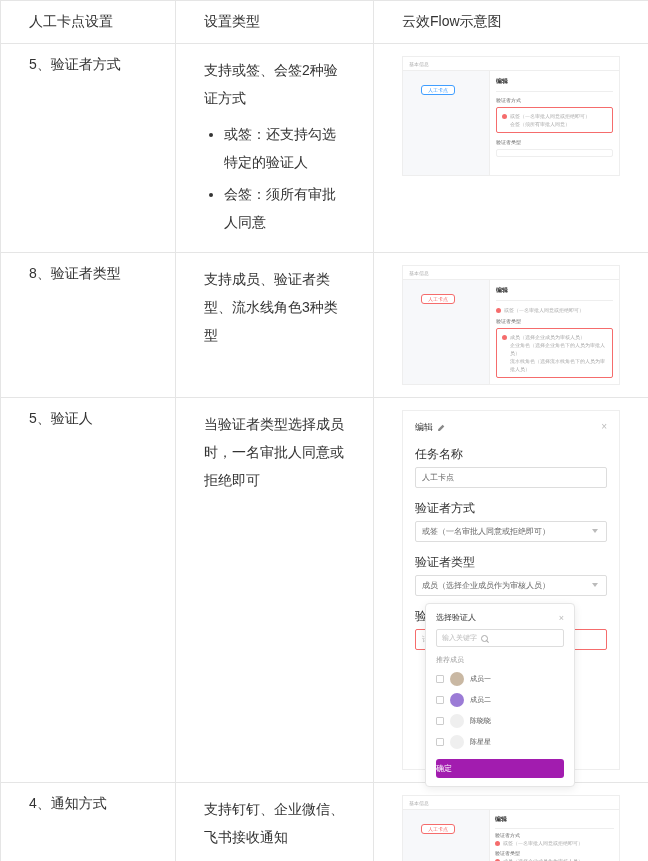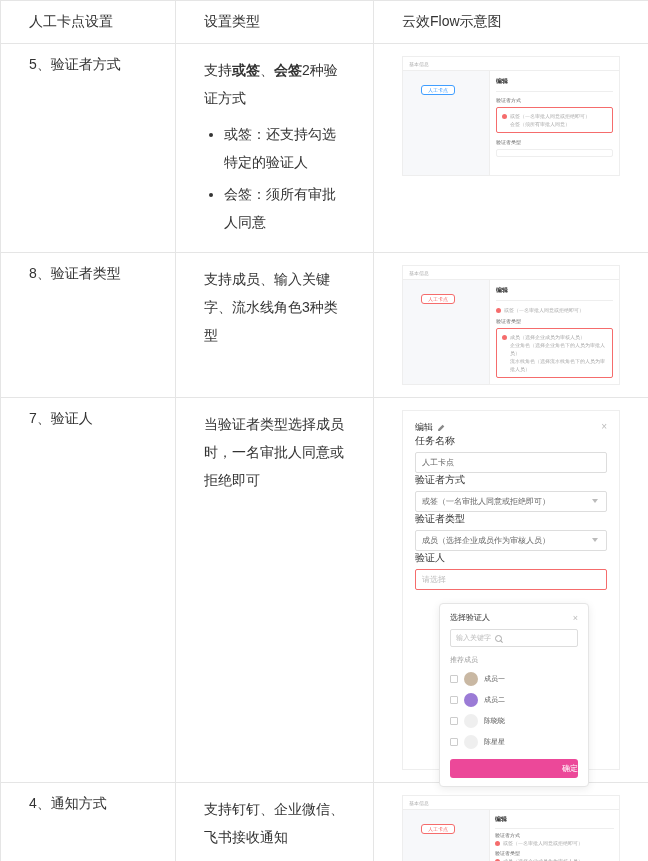--- a/index.html
+++ b/index.html
@@ -6,21 +6,21 @@
     body { font-family: -apple-system, "PingFang SC", "Microsoft YaHei", sans-serif; font-size: 14px; color: #333; background: #fff; width: 648px; position: relative; }
     table { border-collapse: collapse; width: 100%; table-layout: fixed; }
     th, td { border: 1px solid #e5e5e5; padding: 12px 28px; vertical-align: top; text-align: left; }
     th { font-weight: 400; color: #333; background: #fff; }
     col.c1 { width: 175px; }
     col.c2 { width: 198px; }
     col.c3 { width: 275px; }
     .desc { line-height: 2; }
     ul.bullets { list-style: disc; padding-left: 20px; margin-top: 8px; }
     ul.bullets li { line-height: 2; margin-bottom: 4px; }
-    .bold { font-weight: 700; margin-top: 43px; }
+    .bold { font-weight: 400; margin-top: 43px; }
 
     
     .dia { position: relative; width: 100%; background: #f7f8fa; border: 1px solid #eee; font-size: 6px; color: #888; }
     .dia-tiny { height: 120px; }
     .dia-tall { height: 145px; }
     .dia-huge { height: 360px; background: #fff; }
     .topbar { position: absolute; top: 0; left: 0; right: 0; height: 14px; background: #fff; border-bottom: 1px solid #eee; }
     .topbar span { margin-left: 6px; font-size: 5px; color: #aaa; line-height: 14px; }
     .leftcol { position: absolute; top: 14px; left: 0; bottom: 0; width: 115px; background: #f7f8fa; }
     .rightcol { position: absolute; top: 14px; right: 0; bottom: 0; width: 130px; background: #fff; border-left: 1px solid #eee; padding: 6px 6px; }
@@ -31,40 +31,40 @@
     .graybox { border: 1px solid #eee; border-radius: 2px; padding: 3px 5px; margin-top: 4px; font-size: 5px; color: #999; }
     .rtitle { font-size: 6px; color: #333; font-weight: 600; margin-bottom: 4px; }
     .divline { height: 1px; background: #eee; margin: 5px 0; }
     .tinytxt { font-size: 5px; color: #aaa; line-height: 1.6; }
     .dot { width: 5px; height: 5px; border-radius: 50%; background: #f56c6c; display: inline-block; margin-right: 3px; vertical-align: middle; }
 
     
     .form { position: relative; width: 100%; height: 100%; padding: 10px 12px; }
     .form .ftitle { font-size: 9px; color: #333; font-weight: 500; display: flex; align-items: center; gap: 4px; }
     .form .closex { position: absolute; top: 10px; right: 12px; color: #bbb; font-size: 10px; }
-    .form .flabel { font-size: 10px; color: #333; margin-bottom: 4px; }
+    .form .flabel { font-size: 12px; color: #333; margin-top: 12px; margin-bottom: 4px; }
     .form .finput { border: 1px solid #ddd; border-radius: 2px; padding: 4px 6px; font-size: 8px; color: #666; }
     .form .fselect { border: 1px solid #ddd; border-radius: 2px; padding: 4px 6px; font-size: 8px; color: #666; position: relative; }
     .form .fselect::after { content: ""; position: absolute; right: 8px; top: 7px; border-left: 3px solid transparent; border-right: 3px solid transparent; border-top: 4px solid #bbb; }
     .form .fempty { border: 1px solid #f56c6c; border-radius: 2px; padding: 4px 6px; font-size: 8px; color: #bbb; }
-    .popup { position: absolute; left: 36px; top: 192px; width: 150px; background: #fff; border: 1px solid #e5e5e5; border-radius: 4px; box-shadow: 0 2px 8px rgba(0,0,0,.08); padding: 8px 10px; }
+    .popup { position: absolute; left: 22px; top: 192px; width: 150px; background: #fff; border: 1px solid #e5e5e5; border-radius: 4px; box-shadow: 0 2px 8px rgba(0,0,0,.08); padding: 8px 10px; }
     .popup .ptitle { font-size: 8px; color: #333; font-weight: 500; display: flex; justify-content: space-between; align-items: center; }
     .popup .pclose { color: #bbb; font-size: 9px; }
     .popup .psearch { border: 1px solid #ddd; border-radius: 2px; padding: 3px 5px; font-size: 7px; color: #bbb; margin-top: 6px; display: flex; align-items: center; gap: 4px; }
     .popup .magicon { width: 7px; height: 7px; border: 1px solid #aaa; border-radius: 50%; position: relative; }
     .popup .magicon::after { content: ""; position: absolute; width: 3px; height: 1px; background: #aaa; bottom: -1px; right: -2px; transform: rotate(45deg); }
     .popup .psection { font-size: 7px; color: #999; margin-top: 8px; }
     .popup .prow { display: flex; align-items: center; gap: 6px; margin-top: 7px; }
     .popup .cb { width: 8px; height: 8px; border: 1px solid #ccc; border-radius: 1px; }
     .popup .av { width: 14px; height: 14px; border-radius: 50%; background: #ddd; }
     .popup .av.purple { background: #9b7bd6; }
     .popup .av.brown { background: #c9b8a3; }
     .popup .av.light { background: #efefef; }
     .popup .nm { font-size: 7px; color: #555; }
-    .popup .btn { margin-top: 10px; background: #ec4899; color: #fff; text-align: right; border-radius: 3px; padding: 4px 0; font-size: 8px; }
+    .popup .btn { margin-top: 10px; background: #a21caf; color: #fff; text-align: left; border-radius: 3px; padding: 4px 0; font-size: 8px; }
   </style>
 </head>
 <body>
 
 <table>
   <colgroup>
       <col class="c1">
       <col class="c2">
       <col class="c3">
     </colgroup>
@@ -102,21 +102,21 @@
             </div>
             <div class="label" style="margin-top:6px">验证者类型</div>
             <div class="graybox" style="height:8px"></div>
           </div>
         </div>
       </td>
     </tr>
 
     <tr>
       <td>8、验证者类型</td>
-      <td class="desc">支持成员、输入关键字、流水线角色3种类型</td>
+      <td class="desc">支持成员、验证者类型、流水线角色3种类型</td>
       <td>
         <div class="dia dia-tiny">
           <div class="topbar"><span>基本信息</span></div>
           <div class="leftcol">
             <span class="pill" style="top:14px;left:18px">人工卡点</span>
           </div>
           <div class="rightcol">
             <div class="rtitle">编辑</div>
             <div class="divline"></div>
             <div class="tinytxt" style="margin-bottom:4px"><span class="dot"></span><span>或签（一名审批人同意或拒绝即可）</span></div>
@@ -125,21 +125,21 @@
               <div class="tinytxt"><span class="dot"></span><span>成员（选择企业成员为审核人员）</span></div>
               <div class="tinytxt" style="padding-left:8px">企业角色（选择企业角色下的人员为审批人员）</div>
               <div class="tinytxt" style="padding-left:8px">流水线角色（选择流水线角色下的人员为审批人员）</div>
             </div>
           </div>
         </div>
       </td>
     </tr>
 
     <tr>
-      <td>7、验证人</td>
+      <td>5、验证人</td>
       <td class="desc">当验证者类型选择成员时，一名审批人同意或拒绝即可</td>
       <td>
         <div class="dia dia-huge">
           <div class="form">
             <div class="ftitle">
               <span>编辑</span>
               <svg width="9" height="9" viewBox="0 0 16 16">
                   <path fill="#888" d="M2 11l8-8 3 3-8 8H2v-3z"></path>
                 </svg>
             </div>

